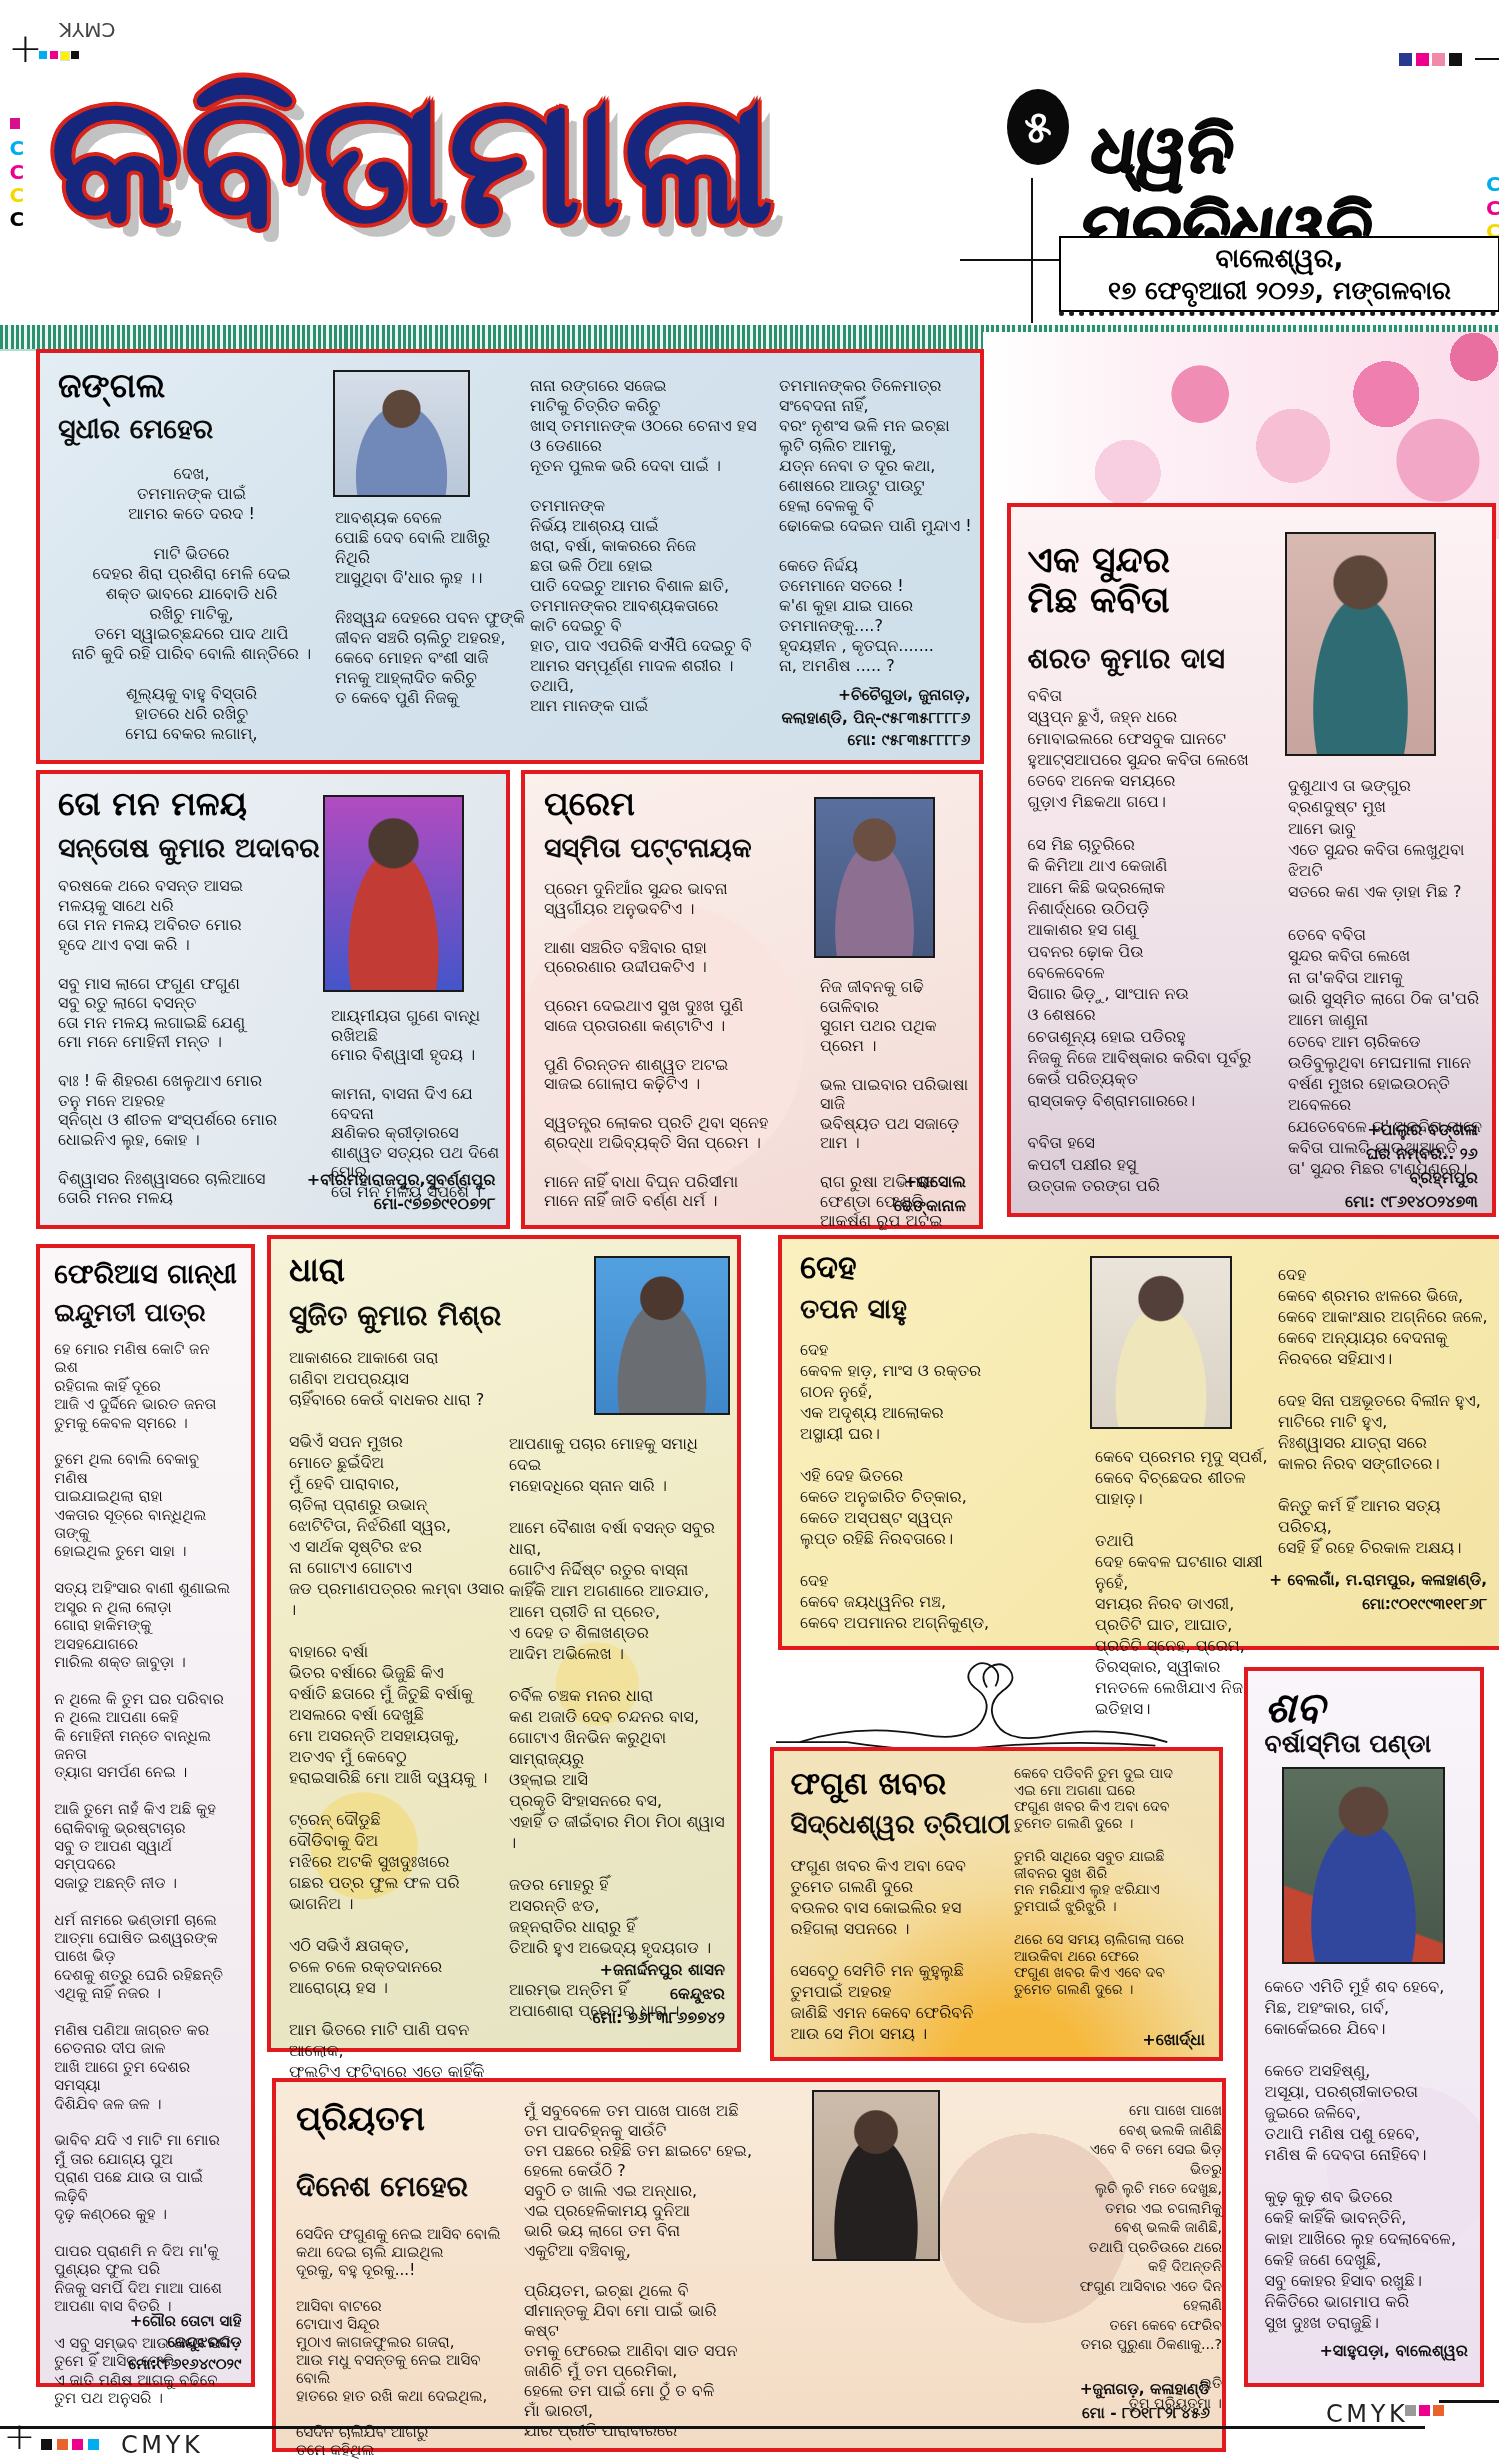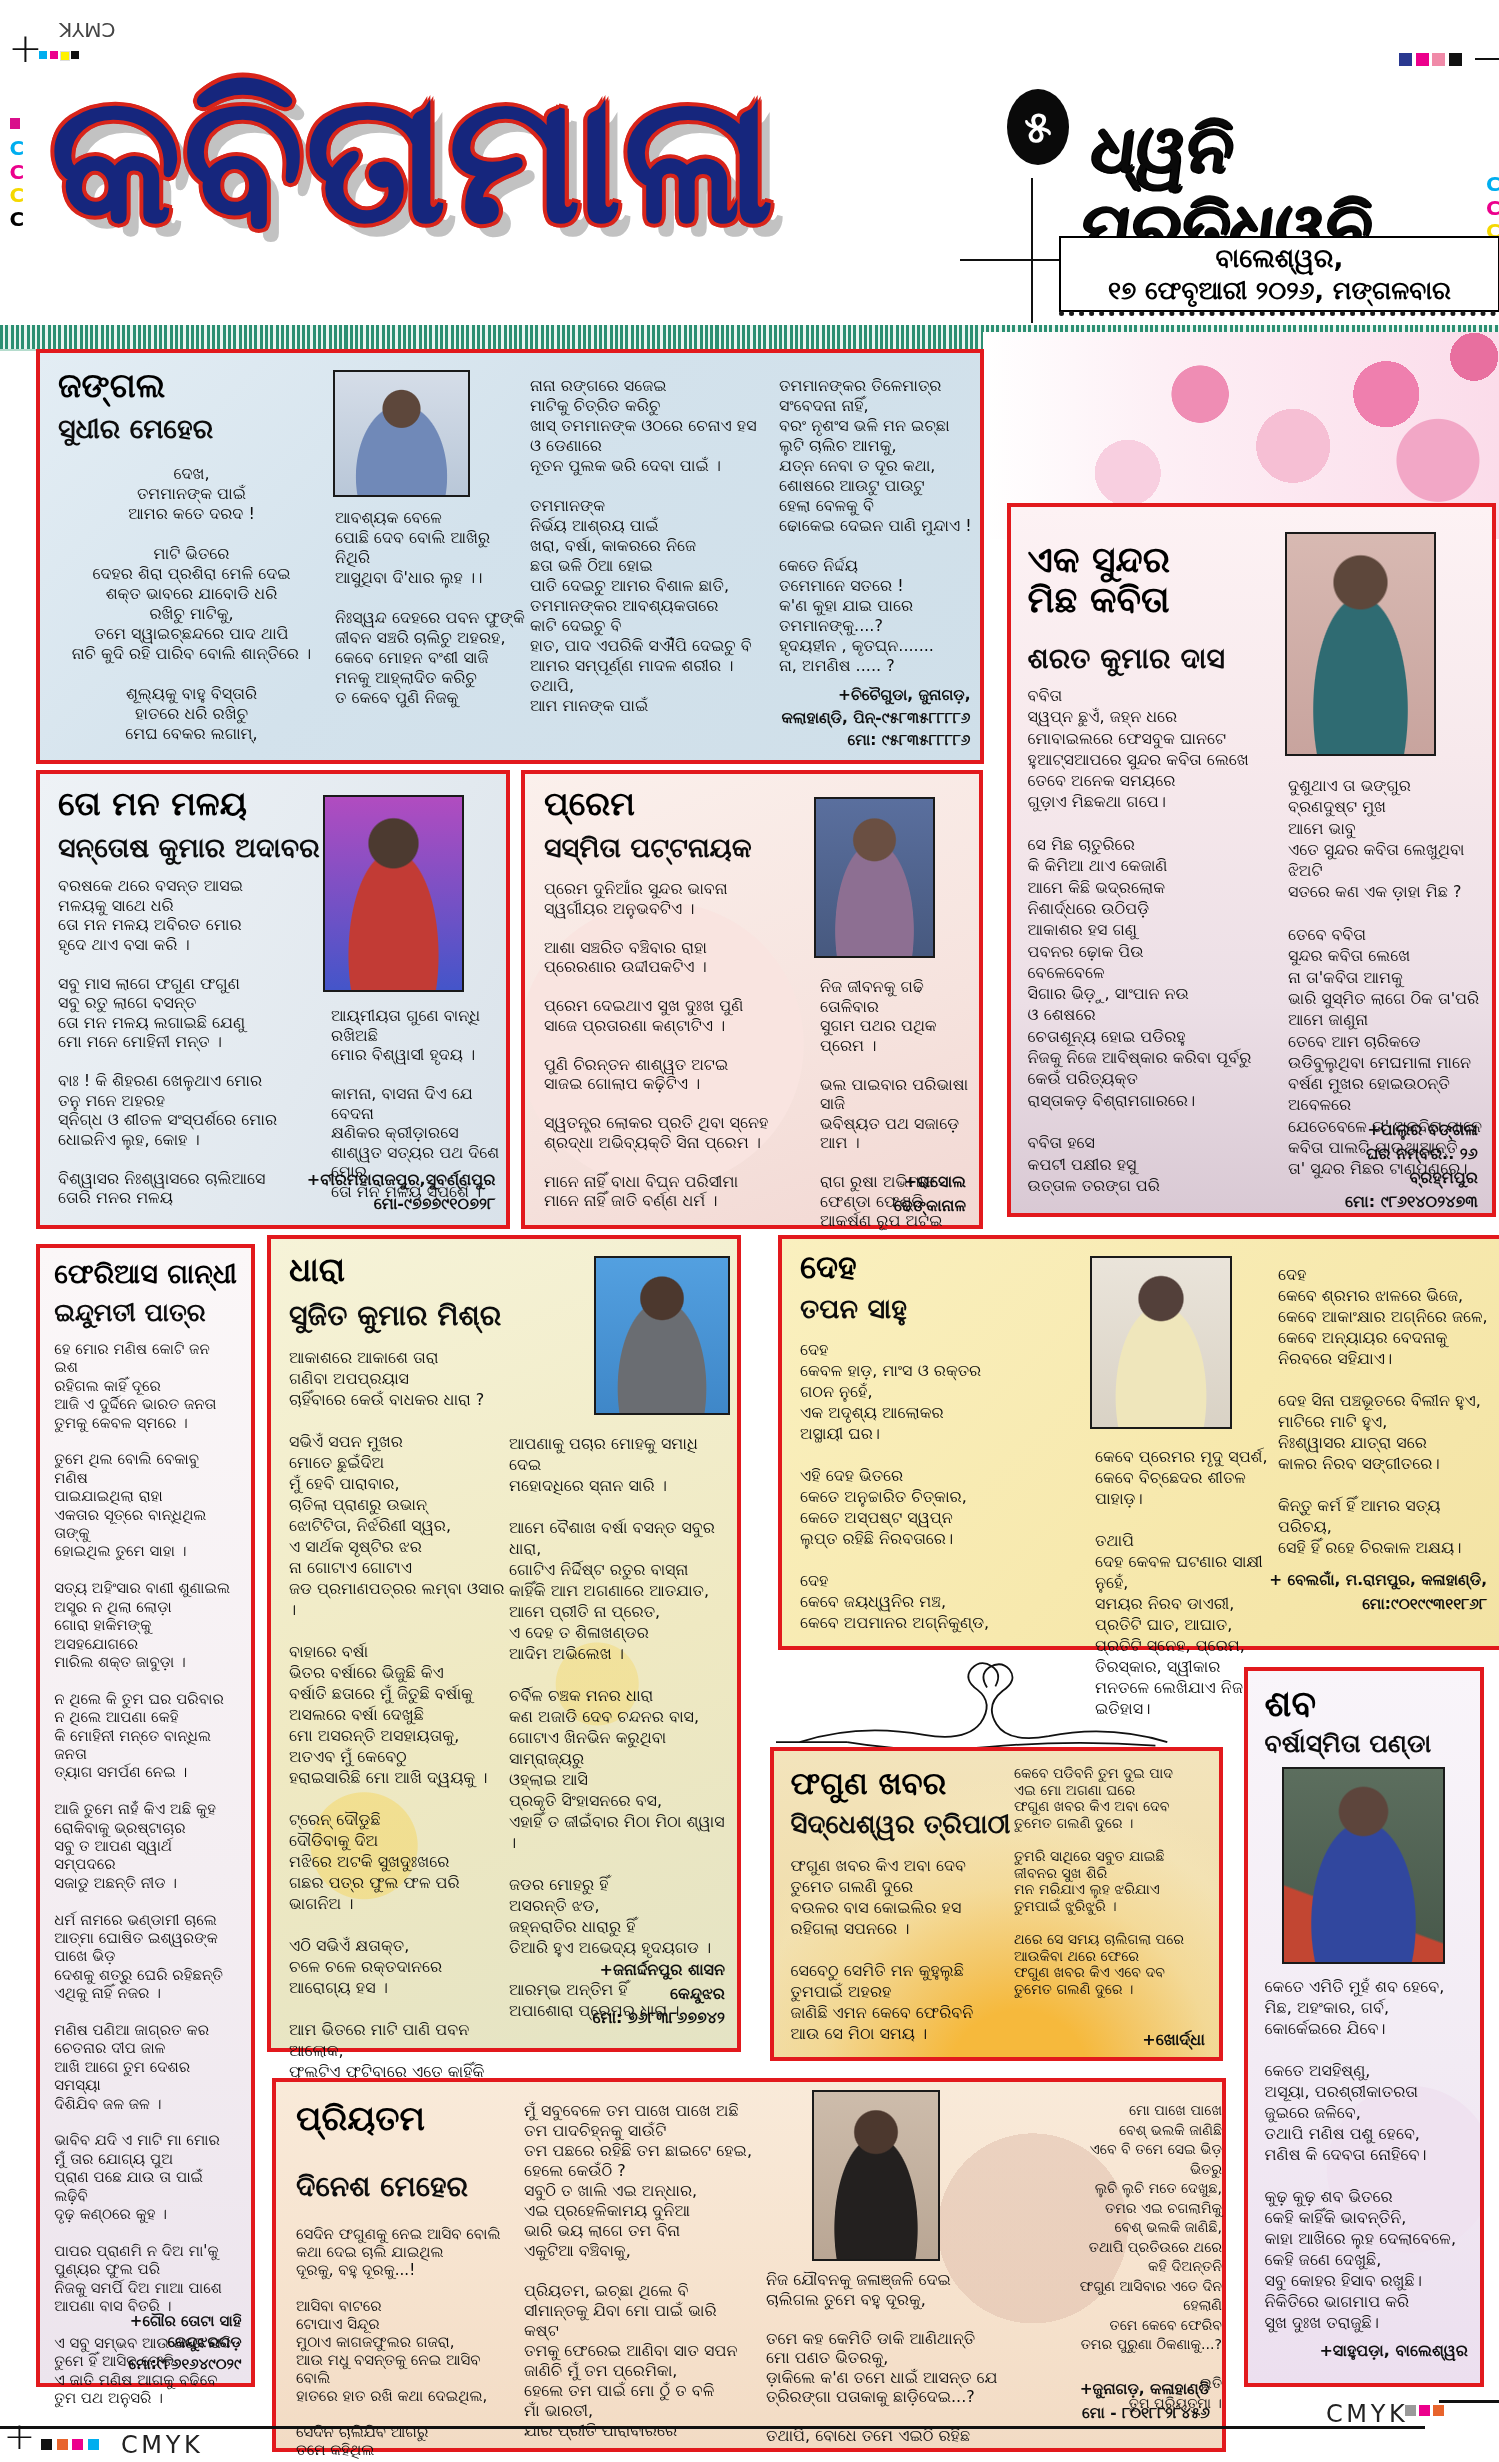--- a/index.html
+++ b/index.html
@@ -489,21 +489,21 @@
 ଥରେ ସେ ସମୟ ଚାଲିଗଲା ପରେ
 ଆଉକିବା ଥରେ ଫେରେ
 ଫଗୁଣ ଖବର କିଏ ଏବେ ଦବ
 ତୁମେତ ଗଲଣି ଦୁରେ ।</div>
     <div class="contact" style="right:14.2px;bottom:4.7px;width:148px;">+ଖୋର୍ଦ୍ଧା</div>
   </section>
 
   <section class="pbox" style="left:1244px;top:1667px;width:240px;height:720px;
     background:radial-gradient(circle at 70% 70%, #efe2f0 0 83px, rgba(239,226,240,0) 84px),
                linear-gradient(180deg,#f9f5fa 0%,#f2ebf4 55%,#ecdfef 100%);">
-    <h2 class="box-title" style="left:16.6px;top:13px;font-size:36px;">ଶବ</h2>
+    <h2 class="box-title" style="left:16.6px;top:13px;font-size:42px;font-style:italic;">ଶବ</h2>
     <h3 class="box-author" style="left:16.6px;top:58px;font-size:25px;">ବର୍ଷାସ୍ମିତା ପଣ୍ଡା</h3>
     <div class="photo" style="left:34px;top:96px;width:163px;height:197px;
       background:radial-gradient(circle at 50% 22%, #5d453c 0 14%, rgba(0,0,0,0) 15%),
                  radial-gradient(ellipse at 50% 80%, #31479e 0 46%, rgba(0,0,0,0) 47%),
                  linear-gradient(20deg,#c24632 0 30%, rgba(194,70,50,0) 31%),
                  linear-gradient(180deg,#5c6e5e,#47584a);"></div>
     <div class="poem lh35" style="left:16.6px;top:305px;width:198px;">କେତେ ଏମିତି ମୁହଁ ଶବ ହେବେ,
 ମିଛ, ଅହଂକାର, ଗର୍ବ,
 କୋର୍କେଇରେ ଯିବେ।
 
@@ -553,29 +553,20 @@
 ସୀମାନ୍ତକୁ ଯିବା ମୋ ପାଇଁ ଭାରି କଷ୍ଟ
 ତମକୁ ଫେରେଇ ଆଣିବା ସାତ ସପନ
 ଜାଣିଚି ମୁଁ ତମ ପ୍ରେମିକା,
 ହେଲେ ତମ ପାଇଁ ମୋ ଠୁଁ ତ ବଳି
 ମାଁ ଭାରତୀ,
 ଯାର ପ୍ରୀତି ପାରାବାରରେ</div>
     <div class="photo" style="left:536px;top:8.3px;width:128px;height:171px;
       background:radial-gradient(circle at 50% 24%, #4c382e 0 15%, rgba(0,0,0,0) 16%),
                  radial-gradient(ellipse at 50% 82%, #23201f 0 47%, rgba(0,0,0,0) 48%),
                  linear-gradient(180deg,#cdbcab,#b9a694);"></div>
-    <div class="poem lh33" style="left:490px;top:188px;width:299px;">ନିଜ ଯୌବନକୁ ଜଳାଞ୍ଜଳି ଦେଇ
-ଚାଲିଗଲ ତୁମେ ବହୁ ଦୂରକୁ,
-
-ତମେ କହ କେମିତି ଡାକି ଆଣିଥାନ୍ତି
-ମୋ ପଣତ ଭିତରକୁ,
-ଡ଼ାକିଲେ କ'ଣ ତମେ ଧାଇଁ ଆସନ୍ତ ଯେ
-ତ୍ରିରଙ୍ଗା ପତାକାକୁ ଛାଡ଼ିଦେଇ...?
-
-ତଥାପି, ବୋଧେ ତମେ ଏଇଠି ରହିଛ</div>
     <div class="poem" style="left:798px;top:19px;width:148px;font-size:14.2px;line-height:19.5px;text-align:right;">ମୋ ପାଖେ ପାଖେ
 ବେଶ୍ ଭଲକି ଜାଣିଛି
 ଏବେ ବି ତମେ ସେଇ ଭିଡ଼ ଭିତରୁ
 ଲୁଚି ଲୁଚି ମତେ ଦେଖୁଛ,
 ତମର ଏଇ ଚଗଲାମିକୁ
 ବେଶ୍ ଭଲକି ଜାଣିଛି,
 ତଥାପି ପ୍ରତିଉରେ ଥରେ କହି ଦିଅନ୍ତନି
 ଫଗୁଣ ଆସିବାର ଏତେ ଦିନ ହେଲାଣି
 ତମେ କେବେ ଫେରିବ
 ତମର ପୁରୁଣା ଠିକଣାକୁ...?

